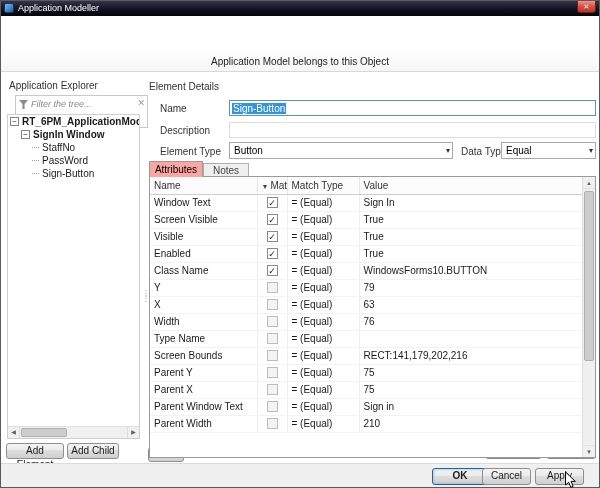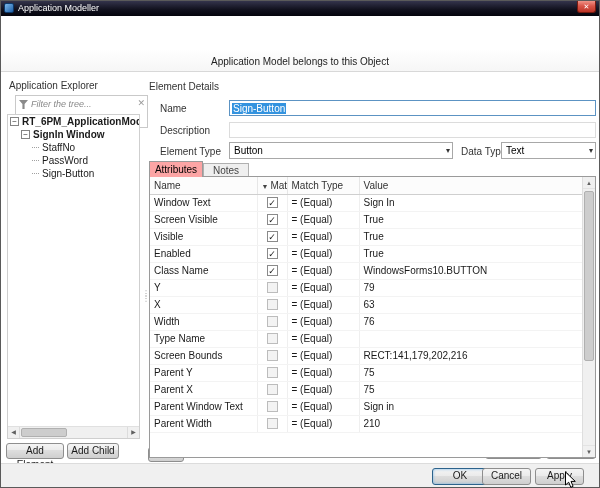--- a/index.html
+++ b/index.html
@@ -81,21 +81,21 @@
   
   .btn { position:absolute; height:16px; background:linear-gradient(180deg,#f4f4f4 0%,#ebebeb 45%,#dedede 46%,#cfcfcf 100%); border:1px solid #8e8e8e; border-radius:3px; font-size:10px; font-family:"Liberation Sans",sans-serif; color:#1a1a1a; text-align:center; line-height:14px; cursor:default; }
   .btn-add-element { left:5px; top:442px; width:58px; }
   .btn-add-child { left:66px; top:442px; width:52px; }
   .btn-clear { left:147px; top:446px; width:36px; height:15px; }
   .btn-highlight { left:484px; top:442px; width:57px; }
   .btn-identify { left:545px; top:442px; width:50px; }
   .identify-arrow { position:absolute; right:2px; top:0; font-size:7px; line-height:14px; color:#333; border-left:1px solid #b5b5b5; padding-left:3px; }
 
   .footer { position:absolute; left:0; right:0; top:462px; height:24px; background:#f0f0f0; border-top:1px solid #dcdcdc; }
-  .btn-ok { left:431px; top:467px; width:56px; height:17px; border:1px solid #2c628b; box-shadow:inset 0 0 3px #7ab8e8; }
+  .btn-ok { left:431px; top:467px; width:56px; height:17px; border:1px solid #2c628b; box-shadow:inset 0 0 3px #7ab8e8;font-weight:bold; }
   .btn-cancel { left:481px; top:467px; width:49px; height:17px; }
   .btn-apply { left:534px; top:467px; width:49px; height:17px; }
 
   .cursor { position:absolute; left:563px; top:470px; z-index:10; pointer-events:none; }
 </style>
 </head>
 <body>
 
 <div class="window">
 
@@ -161,21 +161,21 @@
   </div>
 
   <span class="label etype-label">Element Type</span>
   <div class="combo etype-combo">
     <span>Button</span>
     <span class="combo-arrow">▾</span>
   </div>
 
   <span class="label dtype-label">Data Type</span>
   <div class="combo dtype-combo">
-    <span>Text</span>
+    <span>Equal</span>
     <span class="combo-arrow">▾</span>
   </div>
 
   <div class="tab active">Attributes</div>
   <div class="tab inactive">Notes</div>
 
   <div class="attr-box">
     <table>
       <colgroup>
           <col style="width:107px">

